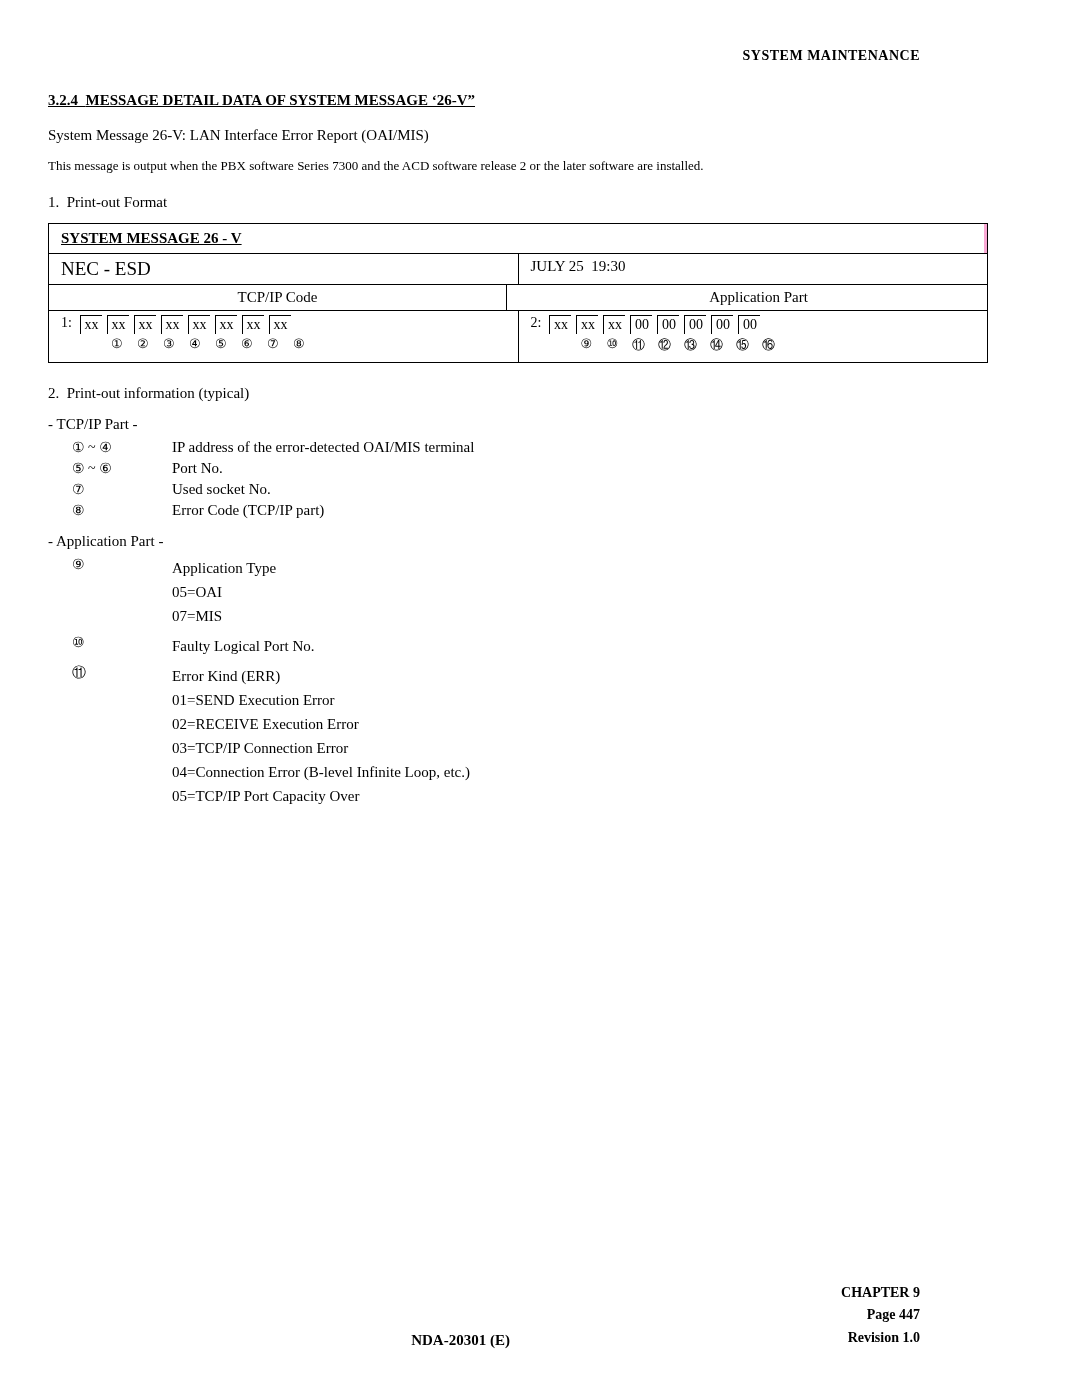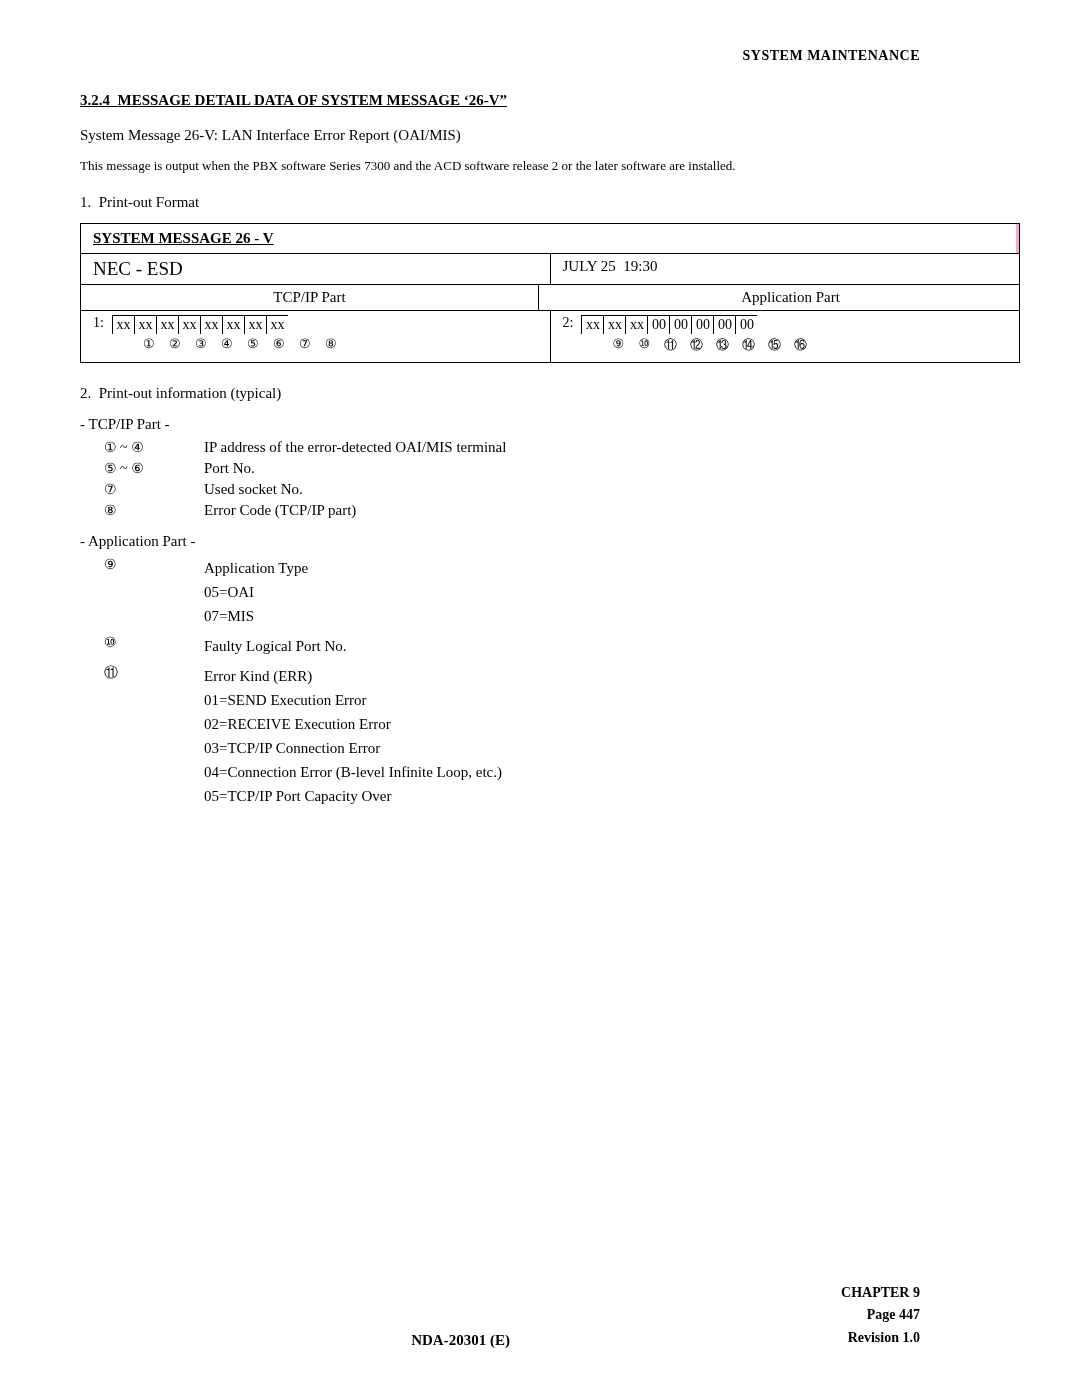--- a/index.html
+++ b/index.html
@@ -8,21 +8,21 @@
       font-size: 15px;
       background: #fff;
       color: #000;
       width: 1080px;
       min-height: 1397px;
       padding: 0;
     }
     .page {
       width: 1000px;
       min-height: 1397px;
-      padding: 48px 80px 60px 80px;
+      padding: 48px 80px 60px 48px;
       position: relative;
     }
     .header {
       text-align: right;
       font-weight: bold;
       font-size: 14px;
       letter-spacing: 0.5px;
       margin-bottom: 28px;
       border-bottom: none;
     }
@@ -125,20 +125,21 @@
       align-items: flex-start;
       gap: 4px;
     }
     .row4-num {
       font-size: 14px;
       margin-right: 4px;
       white-space: nowrap;
     }
     .row4-boxes {
       display: flex;
+      gap: 5px;
       align-items: center;
     }
     .box-val {
       font-size: 14px;
       border-top: 1px solid #000;
       border-left: 1px solid #000;
       padding: 1px 3px;
       min-width: 22px;
       text-align: center;
     }
@@ -233,21 +234,21 @@
 
   <div class="msg-table-wrapper">
     <div class="msg-table-top">
       <div class="msg-table-top-left">SYSTEM MESSAGE 26 - V</div>
     </div>
     <div class="msg-table-row2">
       <div class="msg-table-row2-left">NEC - ESD</div>
       <div class="msg-table-row2-right">JULY 25&nbsp;&nbsp;19:30</div>
     </div>
     <div class="msg-table-row3">
-      <div class="msg-table-row3-left">TCP/IP Part</div>
+      <div class="msg-table-row3-left">TCP/IP Code</div>
       <div class="msg-table-row3-right">Application Part</div>
     </div>
     <div class="msg-table-row4">
       <div class="msg-table-row4-left">
         <div class="row4-content">
           <span class="row4-num">1:</span>
           <div>
             <div class="row4-boxes">
               <span class="box-val">xx</span>
               <span class="box-val">xx</span>

